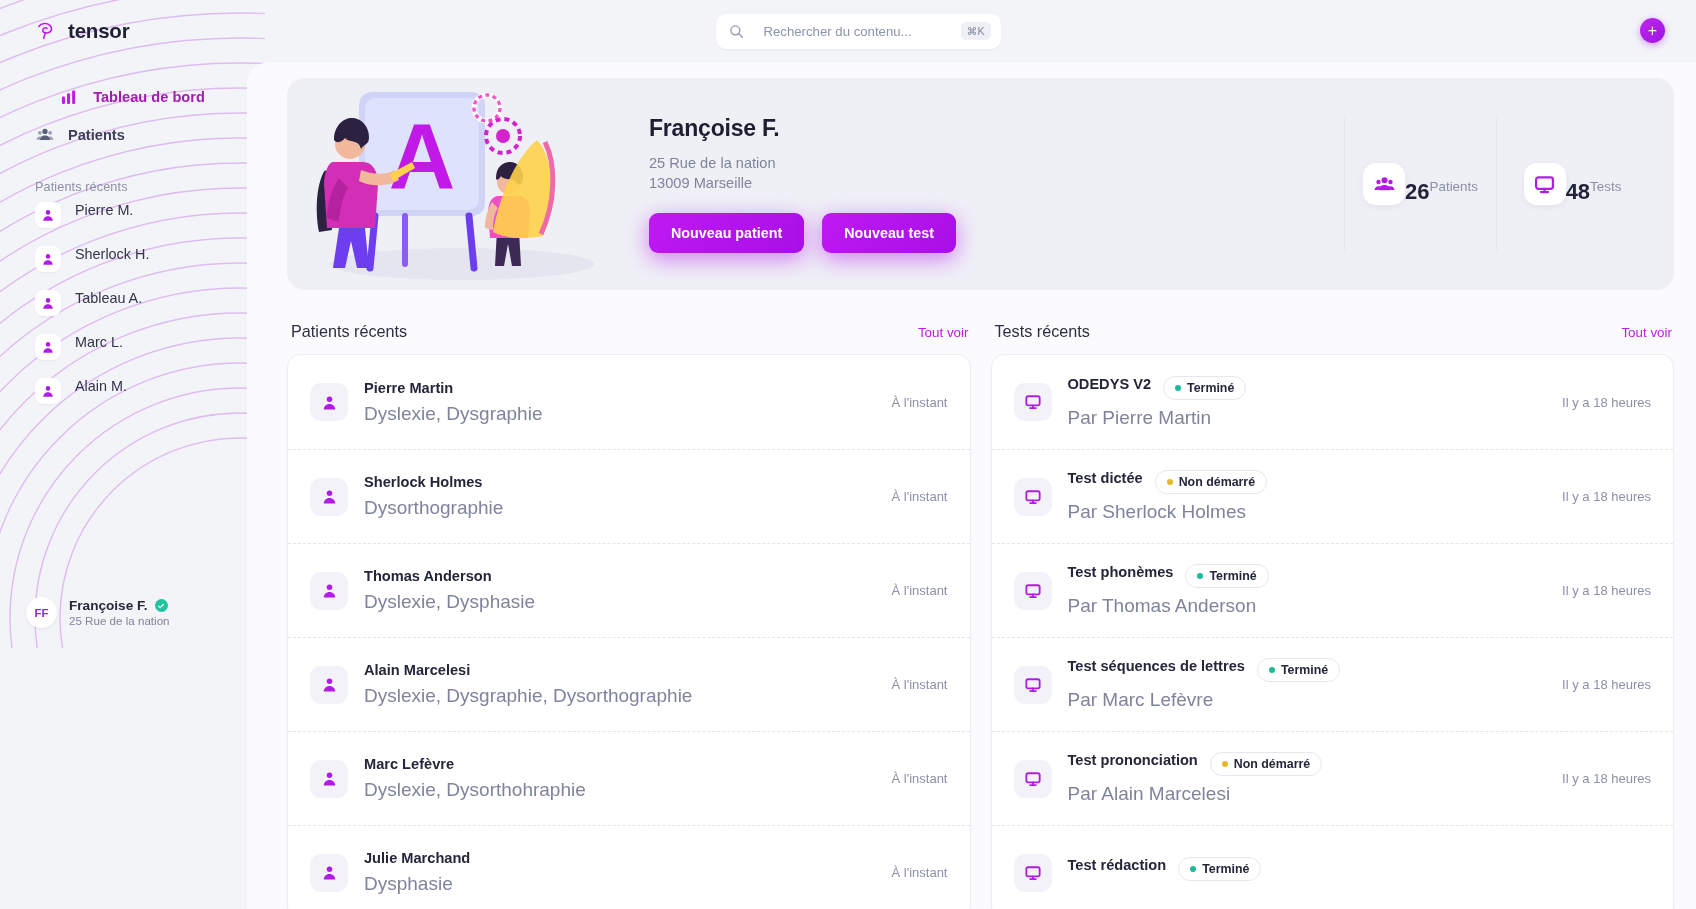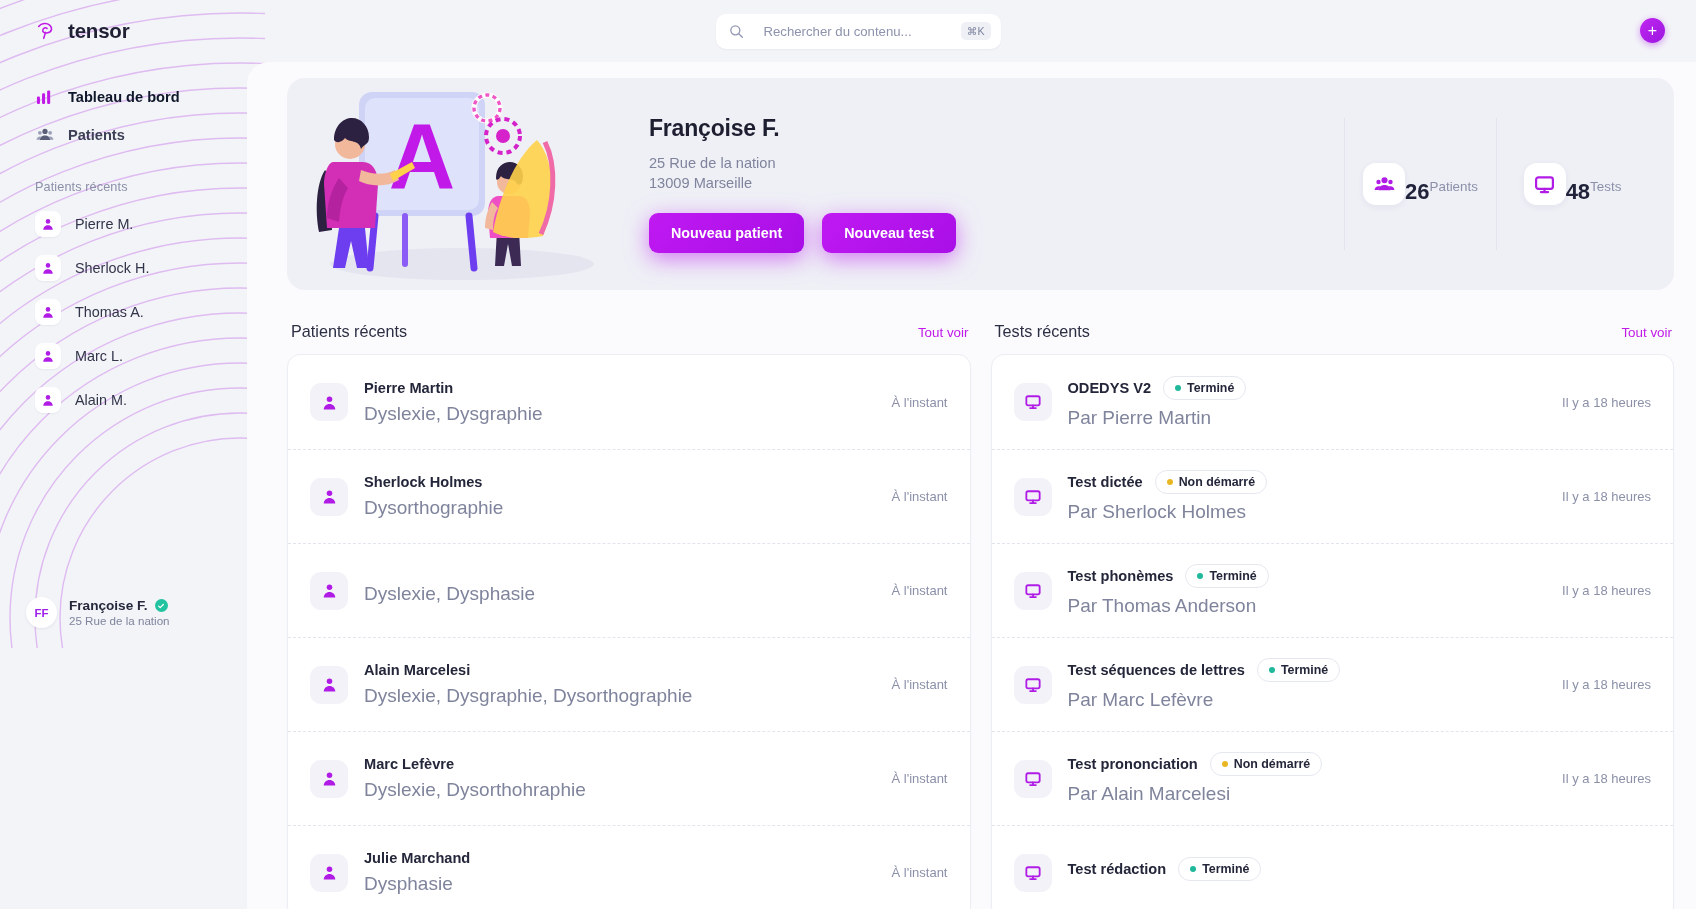--- a/index.html
+++ b/index.html
@@ -25,29 +25,29 @@
   .brand { display: flex; align-items: center; gap: 11px; height: 62px; padding-left: 17px; }
   .brand-mark { width: 22px; height: 22px; display: block; }
   .brand-name { font-size: 20.5px; font-weight: 700; letter-spacing: -.2px; color: #1f2033; }
 
   .nav { margin-top: 16px; }
   .nav-item {
     display: flex; align-items: center; gap: 14px;
     height: 38px; padding: 0 17px; border-radius: 9px;
     font-size: 14.6px; font-weight: 700; color: #3c3f56; cursor: pointer;
   }
-  .nav-item.active { color: #0f172a; }
+  .nav-item.active { color: #a21caf; justify-content: center; }
   .nav-ico { width: 19px; height: 19px; display: flex; align-items: center; justify-content: center; }
 
   .sect-label {
     margin: 26px 0 8px; padding: 0 17px;
     font-size: 12.7px; color: #8b8fa8; font-weight: 400; letter-spacing: .1px;
   }
   .pat-item {
-    display: flex; align-items: center; gap: 14px;
+    display: flex; gap: 14px;
     height: 44px; padding: 0 17px; border-radius: 10px; cursor: pointer;
   }
   .pat-ava {
     width: 26px; height: 26px; border-radius: 8px; background: #fff;
     display: flex; align-items: center; justify-content: center; flex: 0 0 26px;
     box-shadow: 0 1px 2px rgba(40,30,80,.06);
   }
   .pat-name { font-size: 14.4px; color: #32344a; }
 
   .profile {
@@ -148,21 +148,21 @@
   .row {
     display: flex; align-items: center; gap: 16px; padding: 18px 22px; height: 94px;
     cursor: pointer;
   }
   .row + .row { border-top: 1px dashed #e3e5ee; }
   .row-ico {
     width: 38px; height: 38px; border-radius: 11px; background: #f2f2f8;
     display: flex; align-items: center; justify-content: center; flex: 0 0 38px;
   }
   .row-body { flex: 1; min-width: 0; }
-  .row-line1 { display: flex; align-items: center; gap: 12px; }
+  .row-line1 { display: flex; align-items: flex-start; gap: 12px; }
   .row-title { font-size: 14.6px; font-weight: 700; color: #24263a; white-space: nowrap; }
   .row-sub { margin-top: 7px; font-size: 19px; color: #7f849c; white-space: nowrap; }
   .row-time { font-size: 13px; color: #8b90a8; white-space: nowrap; flex: 0 0 auto; }
 
   .badge {
     display: inline-flex; align-items: center; gap: 6px;
     border: 1px solid #e6e8f0; border-radius: 16px; padding: 4px 11px;
     font-size: 12.4px; font-weight: 700; color: #24263a; background: #fff;
   }
   .dot { width: 6px; height: 6px; border-radius: 50%; flex: 0 0 6px; }
@@ -254,21 +254,21 @@
           </span>
           <span class="pat-name">Sherlock H.</span>
         </div>
         <div class="pat-item">
           <span class="pat-ava">
             <svg width="14" height="14" viewBox="0 0 16 16">
                 <circle cx="8" cy="5" r="2.6" fill="#b01ce6"></circle>
                 <path d="M2.6 14.5c0-3 2.4-5.2 5.4-5.2s5.4 2.2 5.4 5.2z" fill="#b01ce6"></path>
               </svg>
           </span>
-          <span class="pat-name">Thomas A.</span>
+          <span class="pat-name">Tableau A.</span>
         </div>
         <div class="pat-item">
           <span class="pat-ava">
             <svg width="14" height="14" viewBox="0 0 16 16">
                 <circle cx="8" cy="5" r="2.6" fill="#b01ce6"></circle>
                 <path d="M2.6 14.5c0-3 2.4-5.2 5.4-5.2s5.4 2.2 5.4 5.2z" fill="#b01ce6"></path>
               </svg>
           </span>
           <span class="pat-name">Marc L.</span>
         </div>
@@ -437,20 +437,23 @@
               <span class="row-time">À l'instant</span>
             </div>
             <div class="row">
               <span class="row-ico">
                   <svg width="17" height="17" viewBox="0 0 16 16">
                     <circle cx="8" cy="5" r="2.6" fill="#b01ce6"></circle>
                     <path d="M2.6 14.5c0-3 2.4-5.2 5.4-5.2s5.4 2.2 5.4 5.2z" fill="#b01ce6"></path>
                   </svg>
                 </span>
               <span class="row-body">
+                <span class="row-line1">
+                    <span class="row-title">Thomas Anderson</span>
+                  </span>
                 <span class="row-sub" style="display:block">Dyslexie, Dysphasie</span>
               </span>
               <span class="row-time">À l'instant</span>
             </div>
             <div class="row">
               <span class="row-ico">
                   <svg width="17" height="17" viewBox="0 0 16 16">
                     <circle cx="8" cy="5" r="2.6" fill="#b01ce6"></circle>
                     <path d="M2.6 14.5c0-3 2.4-5.2 5.4-5.2s5.4 2.2 5.4 5.2z" fill="#b01ce6"></path>
                   </svg>

